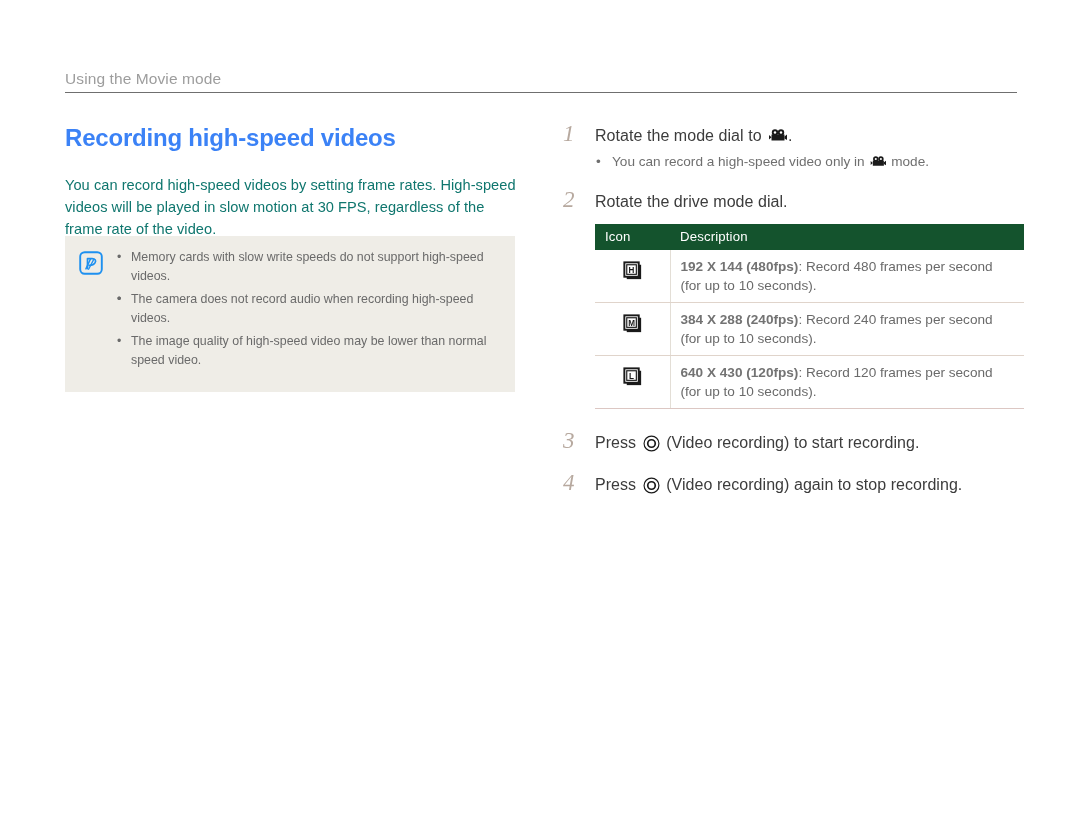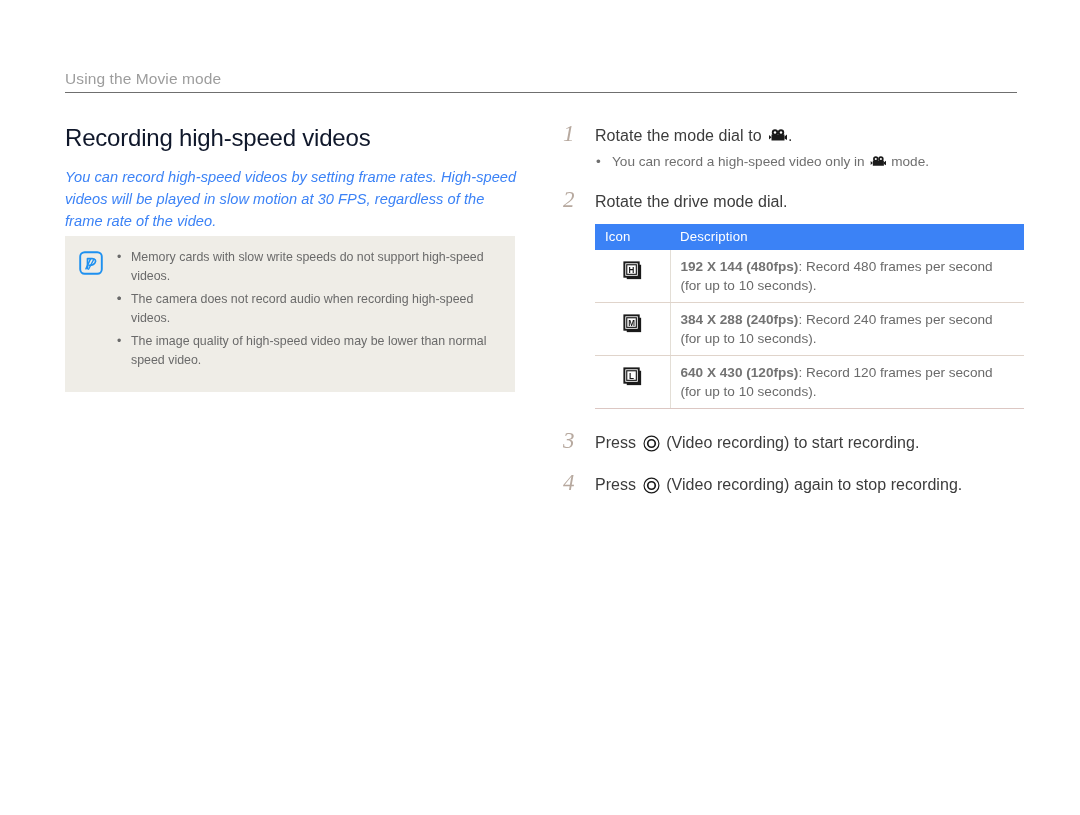--- a/index.html
+++ b/index.html
@@ -51,35 +51,34 @@
     width: 460px;
   }
   .col-right {
     position: absolute;
     left: 563px;
     top: 124px;
     width: 460px;
   }
 
   h1.section-title {
-    margin: 0 0 14px 0;
+    margin: 0 0 22px 0;
     font-size: 24px;
     line-height: 28px;
-    font-weight: 400;
-    color: #0f172a;
+    font-weight: 700;
+    color: #3b82f6;
     letter-spacing: -0.2px;
   }
 
   p.intro {
     margin: 0;
     font-size: 14.6px;
     line-height: 22px;
-    color: #3b82f6;
+    color: #0f766e;
     letter-spacing: 0.05px;
-    font-style: italic;
   }
 
   
   .notebox {
     position: absolute;
     left: 65px;
     top: 236px;
     width: 450px;
     min-height: 156px;
     background: #efede7;
@@ -170,21 +169,21 @@
   .icon-rec { width: 17px; height: 17px; vertical-align: -4px; margin: 0 2px; }
 
   
   table.modes {
     border-collapse: collapse;
     width: 429px;
     margin-top: 10px;
     table-layout: fixed;
   }
   table.modes th {
-    background: #3b82f6;
+    background: #14532d;
     color: #ffffff;
     font-weight: 400;
     font-size: 13.2px;
     text-align: left;
     padding: 4px 0 5px 10px;
     line-height: 17px;
     letter-spacing: 0.15px;
   }
   table.modes th.th-icon { width: 65px; }
   table.modes td {

